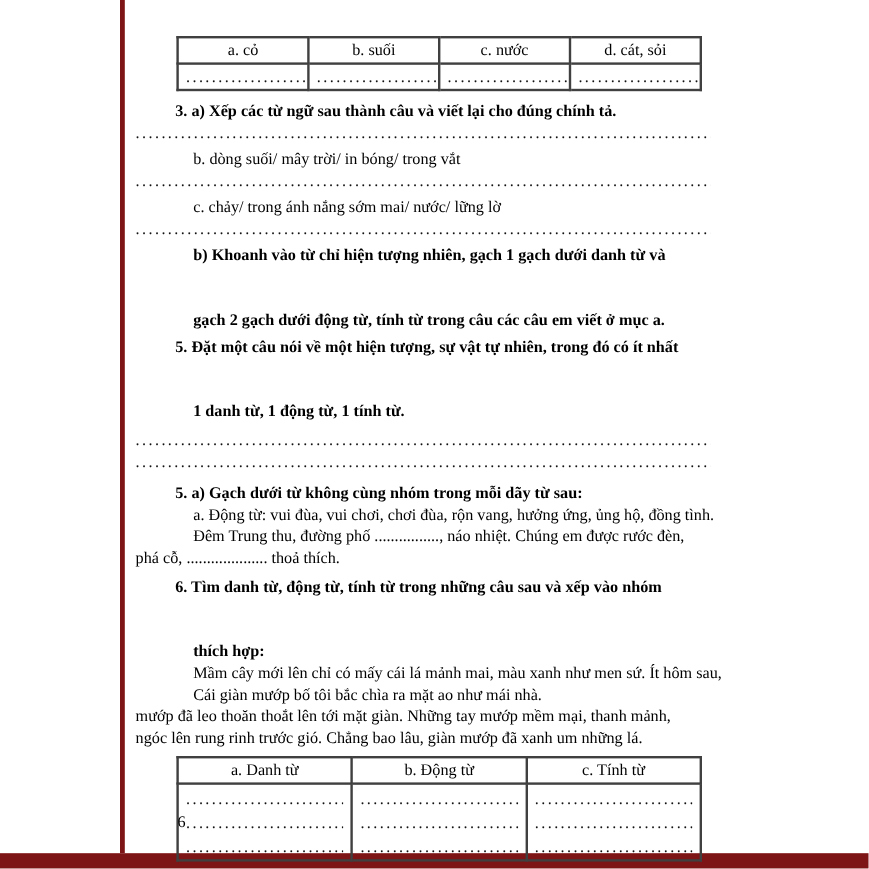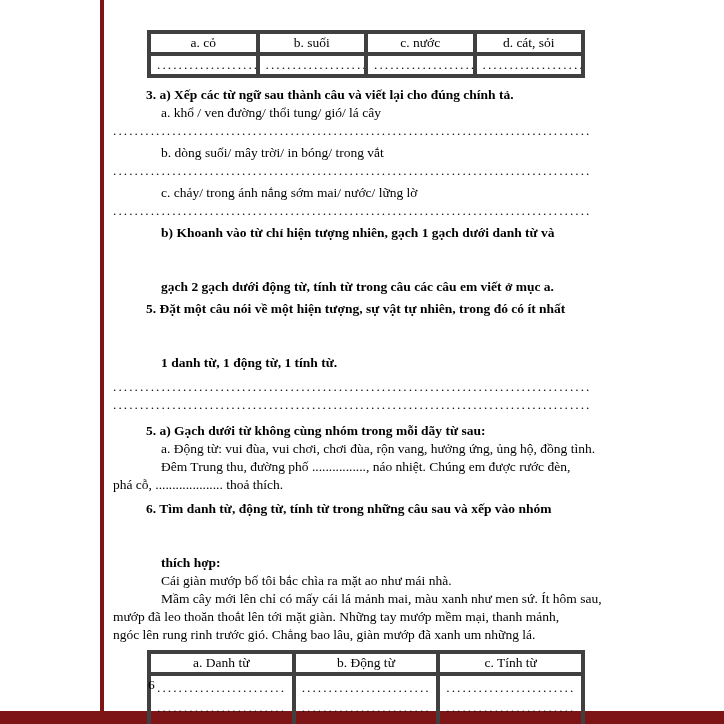--- a/index.html
+++ b/index.html
@@ -44,21 +44,21 @@
     white-space: nowrap; overflow: hidden;
     color: #111;
   }
   table.grid {
     border-collapse: collapse;
     margin-left: 34px;
     width: 438px;
     table-layout: fixed;
   }
   table.grid td {
-    border: 4px solid #404040;
+    border: 2px solid #404040;
     height: 22px;
     text-align: center;
     padding: 0 6px;
     overflow: hidden;
     white-space: nowrap;
   }
   td.dots-cell {
     letter-spacing: 2px;
     text-align: left;
     color: #111;
@@ -104,43 +104,42 @@
       <tr>
         <td class="dots-cell">........................................</td>
         <td class="dots-cell">........................................</td>
         <td class="dots-cell">........................................</td>
         <td class="dots-cell">........................................</td>
       </tr>
     </tbody>
       </table>
 
     <div class="line b ind1 mt8">3. a) Xếp các từ ngữ sau thành câu và viết lại cho đúng chính tả.</div>
-    <div class="line ind2">a. khổ / ven đường/ thổi tung/ gió/ lá cây</div>
     <div class="dotline">........................................................................................................................</div>
     <div class="line ind2 mt4">b. dòng suối/ mây trời/ in bóng/ trong vắt</div>
     <div class="dotline">........................................................................................................................</div>
     <div class="line ind2 mt4">c. chảy/ trong ánh nắng sớm mai/ nước/ lững lờ</div>
     <div class="dotline">........................................................................................................................</div>
     <div class="line b ind2 mt4">b) Khoanh vào từ chỉ hiện tượng nhiên, gạch 1 gạch dưới danh từ và</div>
     <div class="line b ind2">gạch 2 gạch dưới động từ, tính từ trong câu các câu em viết ở mục a.</div>
 
     <div class="line b ind1 mt4">5. Đặt một câu nói về một hiện tượng, sự vật tự nhiên, trong đó có ít nhất</div>
     <div class="line b ind2">1 danh từ, 1 động từ, 1 tính từ.</div>
     <div class="dotline mt6">........................................................................................................................</div>
     <div class="dotline">........................................................................................................................</div>
 
     <div class="line b ind1 mt8">5. a) Gạch dưới từ không cùng nhóm trong mỗi dãy từ sau:</div>
     <div class="line ind2">a. Động từ: vui đùa, vui chơi, chơi đùa, rộn vang, hưởng ứng, ủng hộ, đồng tình.</div>
     <div class="line ind2">Đêm Trung thu, đường phố ................, náo nhiệt. Chúng em được rước đèn,</div>
     <div class="line">phá cỗ, .................... thoả thích.</div>
 
     <div class="line b ind1 mt6">6. Tìm danh từ, động từ, tính từ trong những câu sau và xếp vào nhóm</div>
     <div class="line b ind2">thích hợp:</div>
+    <div class="line ind2">Mầm cây mới lên chỉ có mấy cái lá mảnh mai, màu xanh như men sứ. Ít hôm sau,</div>
     <div class="line ind2">Cái giàn mướp bố tôi bắc chìa ra mặt ao như mái nhà.</div>
-    <div class="line ind2">Mầm cây mới lên chỉ có mấy cái lá mảnh mai, màu xanh như men sứ. Ít hôm sau,</div>
     <div class="line">mướp đã leo thoăn thoắt lên tới mặt giàn. Những tay mướp mềm mại, thanh mảnh,</div>
     <div class="line">ngóc lên rung rinh trước gió. Chẳng bao lâu, giàn mướp đã xanh um những lá.</div>
 
     <table class="grid bt mt6">
       <tbody>
           <tr>
         <td>a. Danh từ</td>
         <td>b. Động từ</td>
         <td>c. Tính từ</td>
       </tr>

